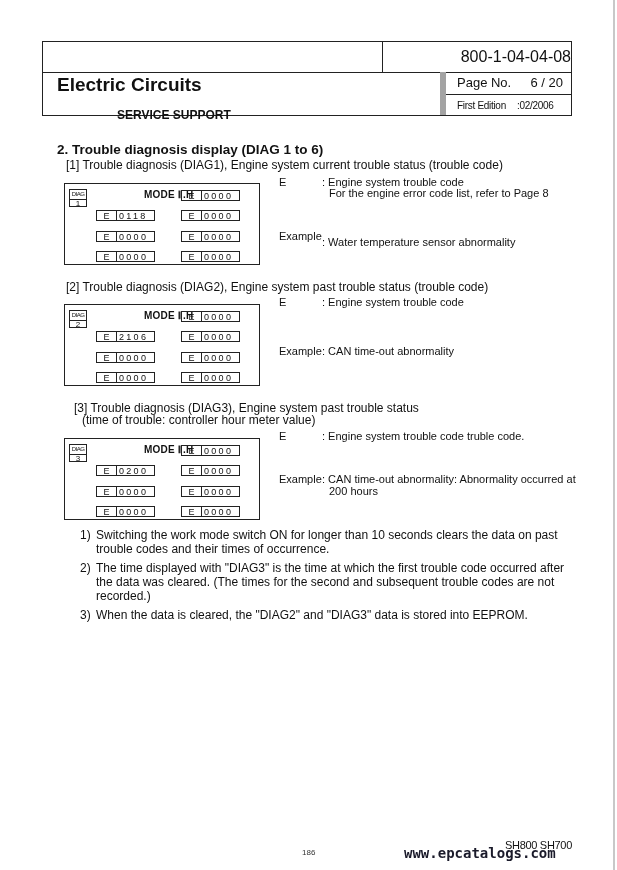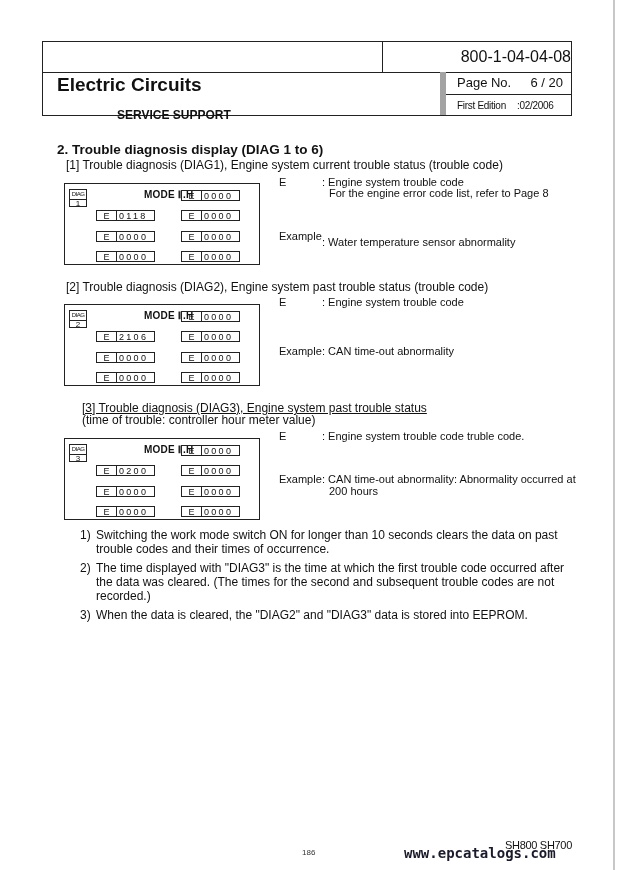--- a/index.html
+++ b/index.html
@@ -156,21 +156,21 @@
   <div class="code c-r3">
       <span class="e">E</span>
       <span class="v">0000</span>
     </div>
 </div>
 <div class="txt" style="left:279px; top:295px; font-size:11px;">E</div>
 <div class="txt" style="left:322px; top:295px; font-size:11px;">: Engine system trouble code</div>
 <div class="txt" style="left:279px; top:344px; font-size:11px;">Example</div>
 <div class="txt" style="left:322px; top:344px; font-size:11px;">: CAN time-out abnormality</div>
 
-<div class="txt" style="left:82px; top:401px;text-decoration:underline;">[3] Trouble diagnosis (DIAG3), Engine system past trouble status</div>
+<div class="txt" style="left:74px; top:401px;">[3] Trouble diagnosis (DIAG3), Engine system past trouble status</div>
 <div class="txt" style="left:82px; top:413px;">(time of trouble: controller hour meter value)</div>
 <div class="panel" style="top:438px;">
   <div class="diag-badge">
     <div class="t">DIAG</div>
     <div class="n">3</div>
   </div>
   <div class="mode">MODE Ⅱ.H</div>
   <div class="code c-r0">
       <span class="e">E</span>
       <span class="v">0000</span>

